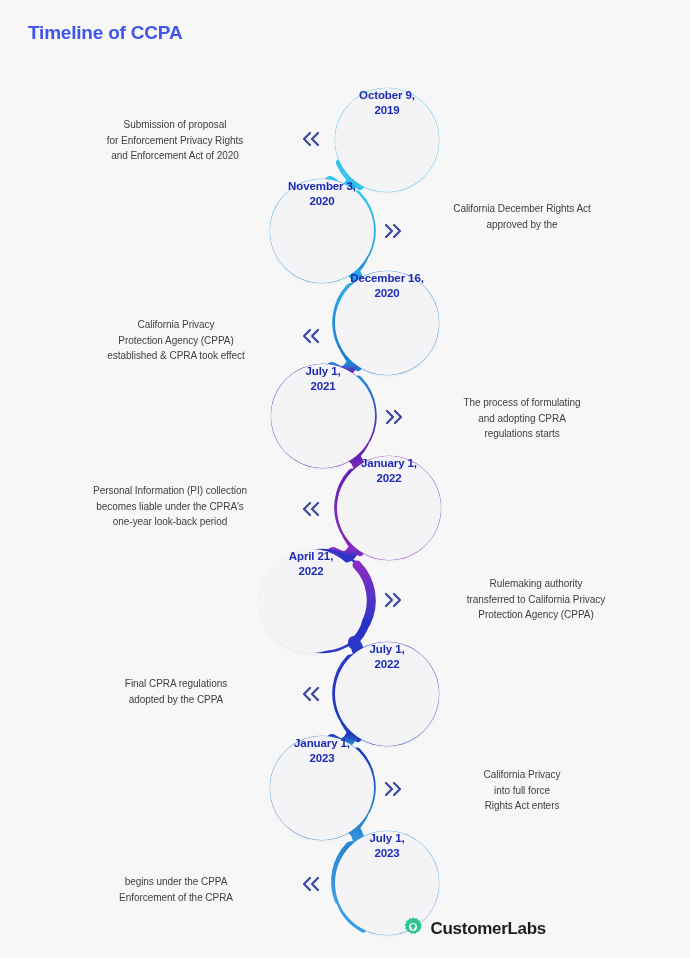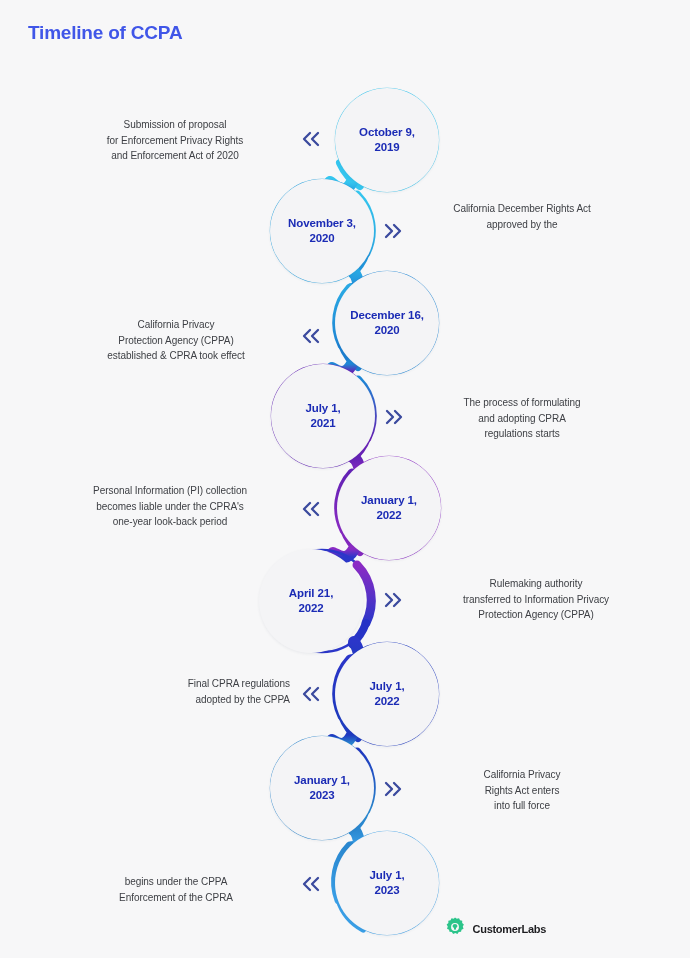--- a/index.html
+++ b/index.html
@@ -38,21 +38,20 @@
     height: 958px;
     pointer-events: none;
   }
   .node {
     position: absolute;
     width: 104px;
     height: 104px;
     border-radius: 50%;
     background: #f4f4f6;
     display: flex;
-    align-items: center;
     justify-content: center;
     text-align: center;
     box-sizing: border-box;
     box-shadow: 0 1px 3px rgba(40,50,90,0.07);
   }
   .node-label {
     font-size: 11.5px;
     font-weight: bold;
     line-height: 1.32;
     color: #1b2bb5;
@@ -80,21 +79,21 @@
   
   #brand-logo {
     position: absolute;
     right: 18px;
     bottom: 16px;
     display: flex;
     align-items: center;
     gap: 7px;
   }
   #brand-name {
-    font-size: 11px;
+    font-size: 17px;
     font-weight: bold;
     color: #1d1d20;
     letter-spacing: -0.3px;
   }
 </style>
 </head>
 <body>
 
 <div id="stage">
 
@@ -351,33 +350,33 @@
   </div>
 
   <div class="desc left" style="left:48px; top:483px; width:244px;">
     <div>Personal Information (PI) collection</div>
     <div>becomes liable under the CPRA's</div>
     <div>one-year look-back period</div>
   </div>
 
   <div class="desc right" style="left:418px; top:576px; width:236px;">
     <div>Rulemaking authority</div>
-    <div>transferred to Information Privacy</div>
+    <div>transferred to California Privacy</div>
     <div>Protection Agency (CPPA)</div>
   </div>
 
-  <div class="desc left" style="left:62px; top:676px; width:228px;text-align:right;">
+  <div class="desc left" style="left:62px; top:676px; width:228px;">
     <div>Final CPRA regulations</div>
     <div>adopted by the CPPA</div>
   </div>
 
   <div class="desc right" style="left:408px; top:767px; width:228px;">
     <div>California Privacy</div>
+    <div>into full force</div>
     <div>Rights Act enters</div>
-    <div>into full force</div>
   </div>
 
   <div class="desc left" style="left:62px; top:874px; width:228px;">
     <div>begins under the CPPA</div>
     <div>Enforcement of the CPRA</div>
   </div>
 
   <div id="brand-logo">
     <span>
       <svg width="22" height="22" viewBox="0 0 24 24">

